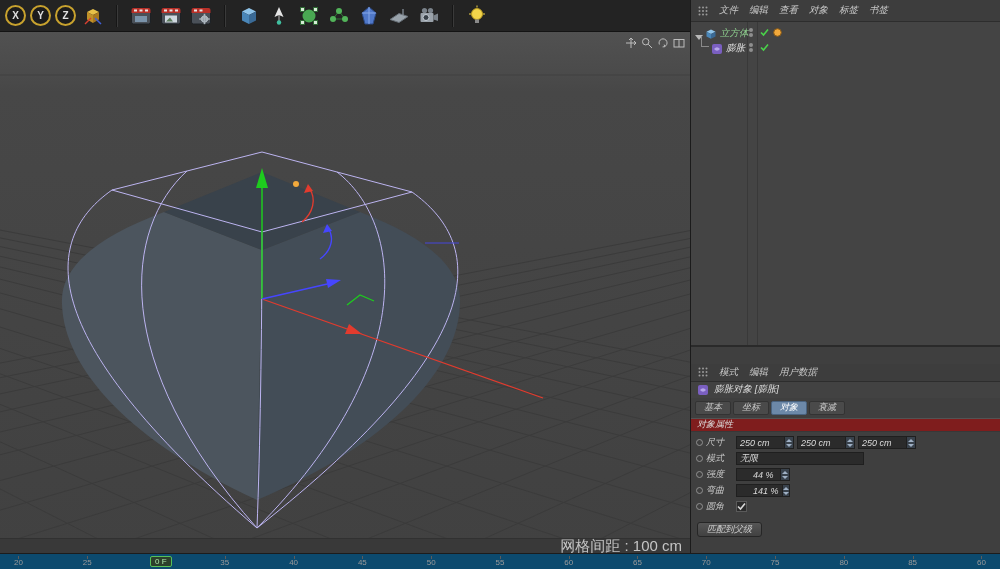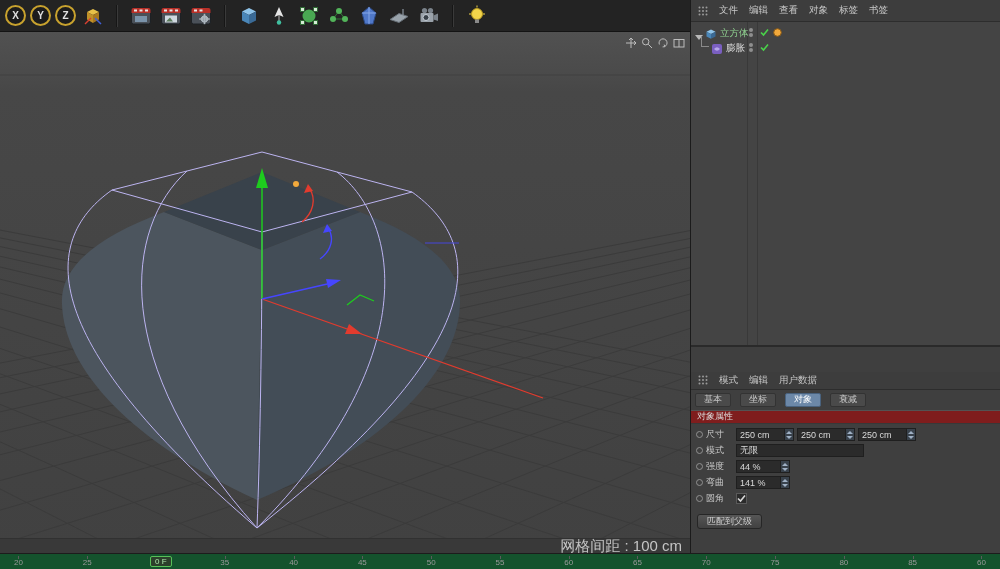--- a/index.html
+++ b/index.html
@@ -19,61 +19,61 @@
               background:linear-gradient(180deg,#515151 0px,#4a4a4a 45px,#474747 60px,#414141 100%); overflow:hidden; }
   .viewport svg.scene { position:absolute; left:0; top:0; }
   #grid-lines line { stroke:#3b3b3b; stroke-width:1; }
   .nav-icons { position:absolute; top:5px; right:5px; display:flex; gap:4px; }
   .nav-icons svg { display:block; }
   .vp-status { position:absolute; left:0; right:0; bottom:0; height:15px; background:#393939; border-top:1px solid #313131;
                display:flex; justify-content:flex-end; align-items:center; padding:0 8px; font-size:15px; color:#c4c4c4; }
 
   
   .right-panel { position:absolute; left:690px; top:0; width:310px; height:553px; background:#3f3f3f;
-                 border-left:1px solid #1b1b1b; display:flex; flex-direction:column; }
+                 border-left:1px solid #1b1b1b; display:flex; flex-direction:column;font-style:italic; }
   .panel-menu { height:22px; background:#3d3d3d; border-bottom:1px solid #2d2d2d; display:flex; align-items:center;
                 gap:11px; padding:0 7px; font-size:9.5px; color:#c8c8c8; flex:none; }
   .menu-item { cursor:default; }
 
   .om { height:345px; display:flex; flex-direction:column; flex:none; }
   .om-tree { flex:1; background:#444444; position:relative; padding-top:3px; overflow:hidden; }
   .om-col { position:absolute; top:0; bottom:0; width:1px; background:#393939; }
   .om-row { height:15px; display:flex; align-items:flex-end; position:relative; font-size:9.5px; color:#e2e2e2; }
   .expander { width:0; height:0; border-left:4px solid transparent; border-right:4px solid transparent;
               border-top:5px solid #b8b8b8; margin:0 2px 0 4px; }
   .om-label-green { color:#90d290; }
   .branch { position:absolute; left:10px; top:-4px; width:8px; height:11px;
             border-left:1px solid #8a8a8a; border-bottom:1px solid #8a8a8a; }
   .tgl { position:absolute; display:flex; flex-direction:column; align-items:center; gap:1px; }
   .dot { width:4px; height:4px; border-radius:50%; background:#8e8e8e; }
 
   .am { flex:1; background:#3f3f3f; border-top:2px solid #2a2a2a; display:flex; flex-direction:column;justify-content:center; }
   .am-title { height:16px; display:flex; align-items:center; gap:5px; padding:0 6px; font-size:9.5px; color:#dcdcdc; background:#424242; }
-  .am-tabs { display:flex; padding:3px 4px 0 4px; gap:9px; }
+  .am-tabs { display:flex; padding:3px 4px 0 4px; gap:2px; }
   .tab { height:14px; padding:0 8px; background:#4a4a4a; border:1px solid #333; color:#c8c8c8; font-size:9px;
          display:flex; align-items:center; border-radius:2px; cursor:default; }
   .tab.active { background:#6c88a8; border-color:#49627e; color:#fff; }
   .am-section { height:14px; margin-top:3px; background:#7f1d1d; border-top:1px solid #535353; border-bottom:1px solid #383838;
                 color:#dcdcdc; font-size:9px; padding-left:6px; display:flex; align-items:center; }
   .am-rows { padding:3px 0 0 0; }
   .prow { display:flex; align-items:center; height:16px; padding-left:5px; gap:3px; font-size:9px; color:#c8c8c8; }
   .keyc { width:7px; height:7px; border:1px solid #909090; border-radius:50%; flex:none; }
   .rlabel { width:27px; flex:none; }
   .num-field { height:13px; background:#2b2b2b; border:1px solid #1f1f1f; display:flex; align-items:stretch; }
   .num-field .val { padding:0 3px; color:#dadada; display:flex; align-items:center; flex:1; white-space:nowrap; }
-  .w58 { width:58px; } .w54 { width:54px; } .w128 { width:128px; }
+  .w58 { width:58px; } .w54 { width:54px;padding-left:13px; } .w128 { width:128px; }
   .spin { width:9px; display:flex; flex-direction:column; justify-content:center; background:#39424c; border-left:1px solid #1f1f1f; }
   .spin i { display:block; width:0; height:0; border-left:3px solid transparent; border-right:3px solid transparent; margin:1px auto; }
   .spin .up { border-bottom:3px solid #9fb0c4; } .spin .dn { border-top:3px solid #9fb0c4; }
   .cb { width:11px; height:11px; background:#2b2b2b; border:1px solid #5a5a5a; display:flex; align-items:center; justify-content:center; }
   .c4d-btn { margin:7px 16px 0 6px; height:15px; padding:0 9px; background:linear-gradient(#565656,#414141);
              border:1px solid #262626; border-radius:3px; color:#d0d0d0; font-size:9px; display:inline-flex; align-items:center; }
 
   
-  .timeline { position:absolute; left:0; top:553px; width:1000px; height:16px; background:#14532d; border-top:1px solid #1c1c1c; }
+  .timeline { position:absolute; left:0; top:553px; width:1000px; height:16px; background:#0c4a6e; border-top:1px solid #1c1c1c; }
   .ticks { position:absolute; inset:0; display:flex; justify-content:space-between; padding:0 14px; align-items:flex-end; }
   .tick { position:relative; font-size:8px; color:#9a9a9a; padding:2px 0 2px 0; }
   .tick::before { content:''; position:absolute; top:0; left:50%; width:1px; height:3px; background:#5c5c5c; }
   .frame-box { position:absolute; left:150px; top:2px; height:11px; padding:0 4px; background:#2c402c;
                border:1px solid #58c058; border-radius:2px; color:#aee8ae; font-size:8px; display:flex; align-items:center; }
 </style>
 </head>
 <body>
 
 <div class="app">
@@ -404,20 +404,27 @@
               <circle cx="1.5" cy="8.5" r="1"></circle>
               <circle cx="5" cy="8.5" r="1"></circle>
               <circle cx="8.5" cy="8.5" r="1"></circle>
             </g>
           </svg>
         <span class="menu-item">模式</span>
         <span class="menu-item">编辑</span>
         <span class="menu-item">用户数据</span>
       </div>
 
+      <div class="am-title">
+        <svg width="12" height="12">
+            <rect x="1" y="1" width="10" height="10" rx="2" fill="#7a5fc0"></rect>
+            <path d="M3,6 Q6,2.5 9,6 Q6,9.5 3,6 Z" fill="#b6a6e8"></path>
+          </svg>
+        <span>膨胀对象 [膨胀]</span>
+      </div>
 
       <div class="am-tabs">
         <div class="tab">基本</div>
         <div class="tab">坐标</div>
         <div class="tab active">对象</div>
         <div class="tab">衰减</div>
       </div>
 
       <div class="am-section">对象属性</div>
 

